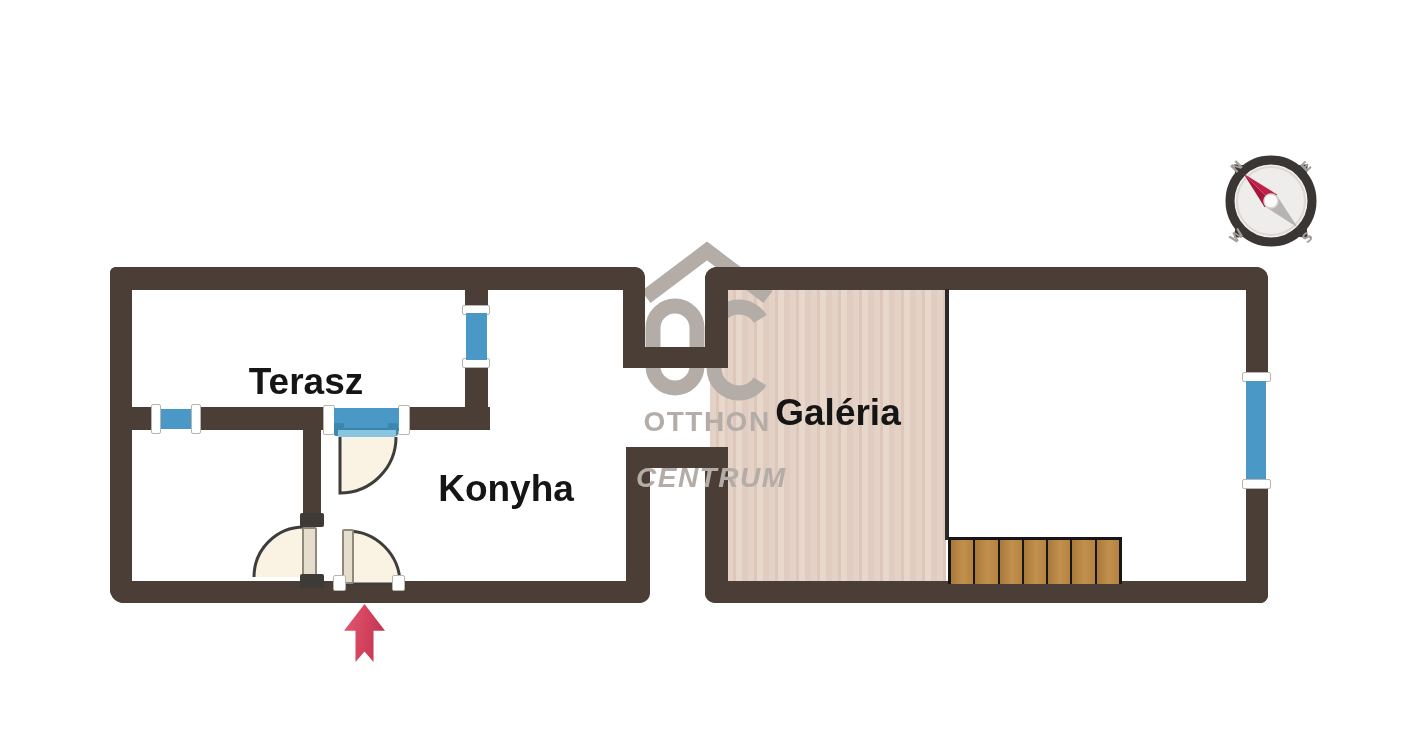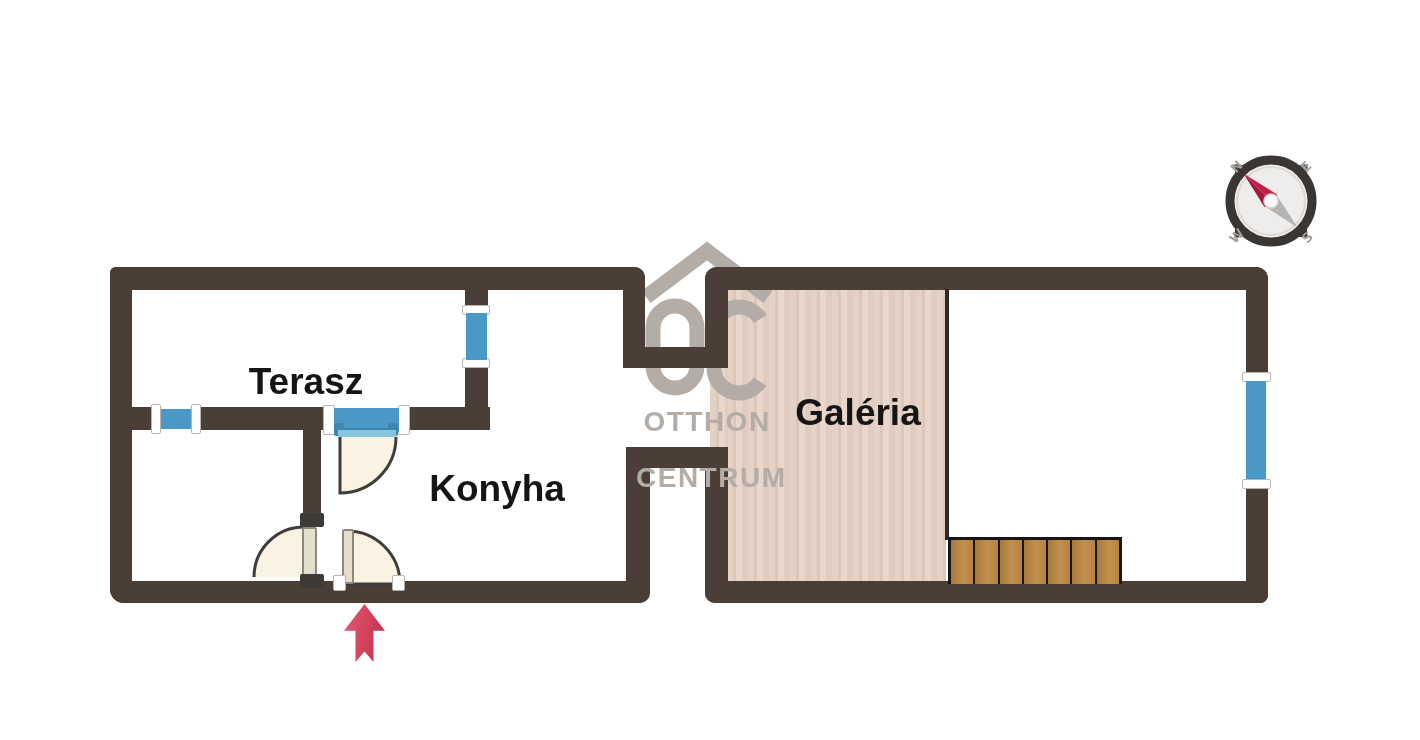--- a/index.html
+++ b/index.html
@@ -110,25 +110,25 @@
     <div class="tread"></div>
     <div class="tread"></div>
     <div class="tread"></div>
     <div class="tread"></div>
     <div class="tread"></div>
     <div class="tread"></div>
     <div class="tread"></div>
   </div>
 
   <div class="room-label" style="left:196px;top:333px;width:220px;margin-top:30px;">Terasz</div>
-  <div class="room-label" style="left:387px;top:470px;width:220px;">Konyha</div>
-  <div class="room-label" style="left:748px;top:394px;width:220px;">Galéria</div>
+  <div class="room-label" style="left:396px;top:470px;width:220px;">Konyha</div>
+  <div class="room-label" style="left:728px;top:394px;width:220px;">Galéria</div>
 
   <div class="wm-text" style="left:639px;top:408px;width:136px;">OTTHON</div>
-  <div class="wm-text" style="left:636px;top:464px;width:142px;">CENTRUM</div>
+  <div class="wm-text" style="left:636px;top:464px;width:142px;font-style:italic;">CENTRUM</div>
 
   <div id="entry-arrow"></div>
 
   <svg class="abs" style="left:1210px;top:140px;" width="122" height="122" viewBox="0 0 122 122">
     <g transform="rotate(-45 61 61)">
       <polygon points="61,9 48,25 74,25" fill="var(--compass-dark)"></polygon>
       <polygon points="113,61 97,48 97,74" fill="var(--compass-dark)"></polygon>
       <polygon points="61,113 48,97 74,97" fill="var(--compass-dark)"></polygon>
       <polygon points="9,61 25,48 25,74" fill="var(--compass-dark)"></polygon>
       <circle cx="61" cy="61" r="41" fill="#f2f0ee" stroke="var(--compass-dark)" stroke-width="9"></circle>

